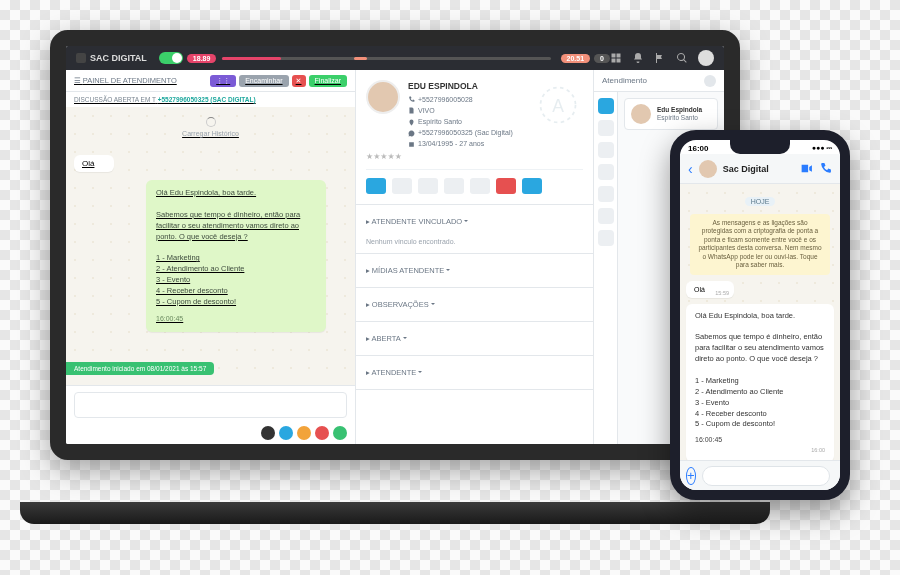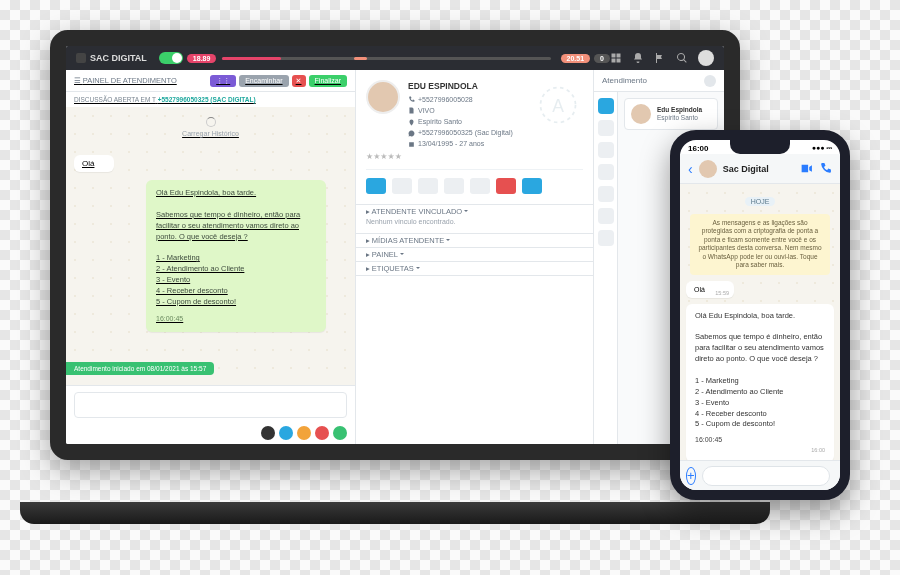--- a/index.html
+++ b/index.html
@@ -122,21 +122,21 @@
 .profile-info .name { font-weight:700; color:#333; font-size:8.5px; }
 .profile-info svg { width:7px; height:7px; vertical-align:middle; margin-right:3px; }
 .rating { color:#bbb; font-size:8px; margin-top:2px; }
 .badge-seal { position:absolute; right:14px; top:14px; width:42px; height:42px; opacity:.35; }
 .quick-bar { display:flex; gap:6px; margin-top:8px; padding-top:8px; border-top:1px solid #eef2f5; }
 .quick-bar .qi { width:20px; height:16px; border-radius:3px; }
 .acc {
   border-bottom:1px solid #e3e7eb;
   font-size:7.5px; color:#6b7785;
 }
-.acc-h { display:flex; align-items:center; padding:2px 10px; cursor:pointer; }
+.acc-h { display:flex; align-items:center; padding:12px 10px; cursor:pointer; }
 .acc-h svg { width:8px; height:8px; }
 .acc-body { padding: 0 10px 8px; font-size:7px; color:#9aa3ad; }
 
 
 .r-tabs { height:22px; display:flex; align-items:center; justify-content:space-between;
   padding:0 8px; font-size:8px; color:#6b7785; border-bottom:1px solid #e3e7eb; background:#fff; }
 .r-tabs .dot-ico { width:12px; height:12px; background:#e3e7eb; border-radius:50%; }
 .r-list-wrap { display:flex; flex:1; }
 .r-rail { width:24px; background:#fff; border-right:1px solid #e3e7eb; display:flex; flex-direction:column; align-items:center; padding-top:6px; gap:6px; }
 .rail-ico { width:16px; height:16px; border-radius:4px; }
@@ -336,29 +336,37 @@
             <div class="acc">
               <div class="acc-h">
                 <span>▸ MÍDIAS ATENDENTE</span>
                 <svg viewBox="0 0 24 24">
                   <path d="M6 9l6 6 6-6z"></path>
                 </svg>
               </div>
             </div>
             <div class="acc">
               <div class="acc-h">
-                <span>▸ PAINEL</span>
+                <span>▸ OBSERVAÇÕES</span>
                 <svg viewBox="0 0 24 24">
                   <path d="M6 9l6 6 6-6z"></path>
                 </svg>
               </div>
             </div>
             <div class="acc">
               <div class="acc-h">
-                <span>▸ ETIQUETAS</span>
+                <span>▸ ABERTA</span>
+                <svg viewBox="0 0 24 24">
+                  <path d="M6 9l6 6 6-6z"></path>
+                </svg>
+              </div>
+            </div>
+            <div class="acc">
+              <div class="acc-h">
+                <span>▸ ATENDENTE</span>
                 <svg viewBox="0 0 24 24">
                   <path d="M6 9l6 6 6-6z"></path>
                 </svg>
               </div>
             </div>
           </div>
       </div>
 
       <div class="col-right">
         <div class="r-tabs">

